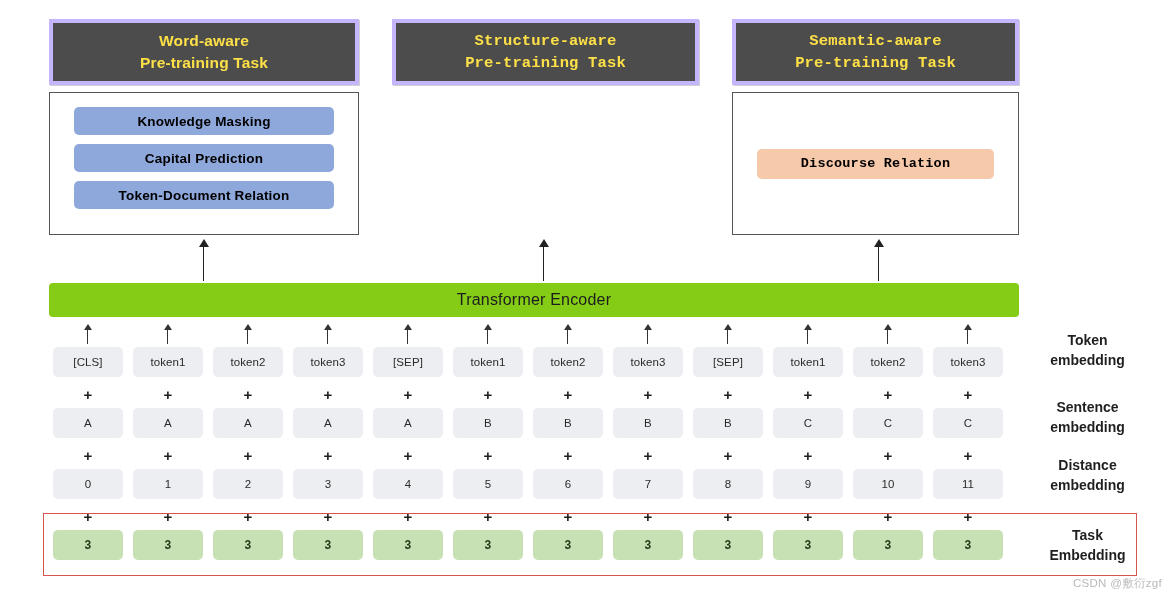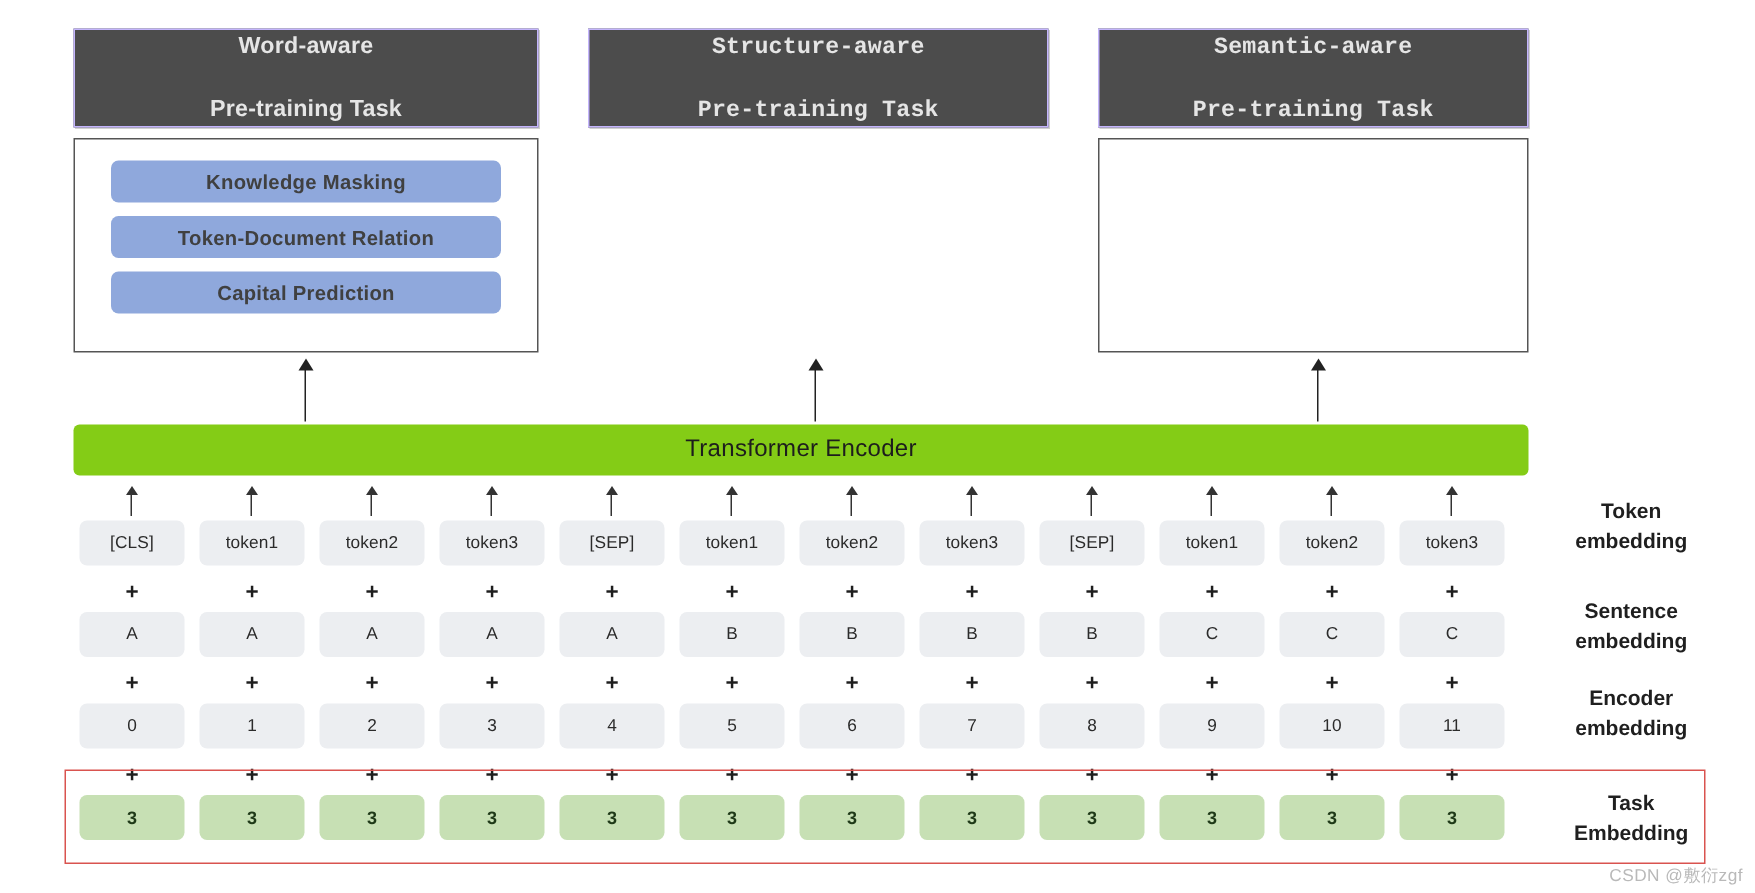--- a/index.html
+++ b/index.html
@@ -31,27 +31,27 @@
     flex-direction: column;
     box-sizing: border-box;
   }
   .task-col.col0 { width: 310px; }
   .task-col.col1 { width: 307px; font-family: Liberation Mono, monospace; }
   .task-col.col2 { width: 287px; font-family: Liberation Mono, monospace; }
 
   .task-header {
     height: 66px;
     background: #4c4c4c;
-    color: #e5e5e5;
-    border: 1px solid #c4b5fd;
+    color: #fde047;
+    border: 4px solid #c4b5fd;
     box-sizing: border-box;
     display: flex;
     flex-direction: column;
     align-items: center;
-    justify-content: space-between;
+    justify-content: center;
     font-size: 15.5px;
     font-weight: bold;
     line-height: 1.45;
     letter-spacing: 0.15px;
     box-shadow: 1px 1px 0 rgba(0,0,0,0.18);
   }
   .task-header span { display: block; white-space: nowrap; }
 
   .task-body {
     margin-top: 7px;
@@ -70,21 +70,21 @@
 
   .pill {
     width: 100%;
     height: 28px;
     border-radius: 5px;
     display: flex;
     align-items: center;
     justify-content: center;
     font-size: 13.5px;
     font-weight: bold;
-    color: #404040;
+    color: #000000;
     letter-spacing: 0.2px;
     white-space: nowrap;
   }
   .pill + .pill { margin-top: 9px; }
   .pill.blue   { background: #8fa8dc; }
   .pill.yellow { background: #f8dd8e; }
   .pill.orange { background: #f7c9ab; }
   .task-body.struct .pill,
   .task-body.sem .pill { height: 30px; }
   .task-body.struct .pill + .pill,
@@ -246,38 +246,39 @@
 
 <div id="tasks-row">
 
   <div class="task-col col0">
     <div class="task-header">
       <span>Word-aware</span>
       <span>Pre-training Task</span>
     </div>
     <div class="task-body word">
       <div class="pill blue">Knowledge Masking</div>
+      <div class="pill blue">Capital Prediction</div>
       <div class="pill blue">Token-Document Relation</div>
-      <div class="pill blue">Capital Prediction</div>
     </div>
   </div>
 
   <div class="task-col col1">
     <div class="task-header">
       <span>Structure-aware</span>
       <span>Pre-training Task</span>
     </div>
   </div>
 
   <div class="task-col col2">
     <div class="task-header">
       <span>Semantic-aware</span>
       <span>Pre-training Task</span>
     </div>
     <div class="task-body sem">
+      <div class="pill orange">Discourse Relation</div>
     </div>
   </div>
 
 </div>
 
 <div class="task-arrow" style="left:198px; top:239px;">
   <div class="head"></div>
     <div class="shaft"></div>
 </div>
 <div class="task-arrow" style="left:538px; top:239px;">
@@ -649,21 +650,21 @@
 
 <div class="side-label" id="label-token">
   <span>Token</span>
   <span>embedding</span>
 </div>
 <div class="side-label" id="label-sentence">
   <span>Sentence</span>
   <span>embedding</span>
 </div>
 <div class="side-label" id="label-position">
-  <span>Encoder</span>
+  <span>Distance</span>
   <span>embedding</span>
 </div>
 <div class="side-label" id="label-task">
   <span>Task</span>
   <span>Embedding</span>
 </div>
 
 <div id="watermark">CSDN @敷衍zgf</div>
 
 </body></html>

